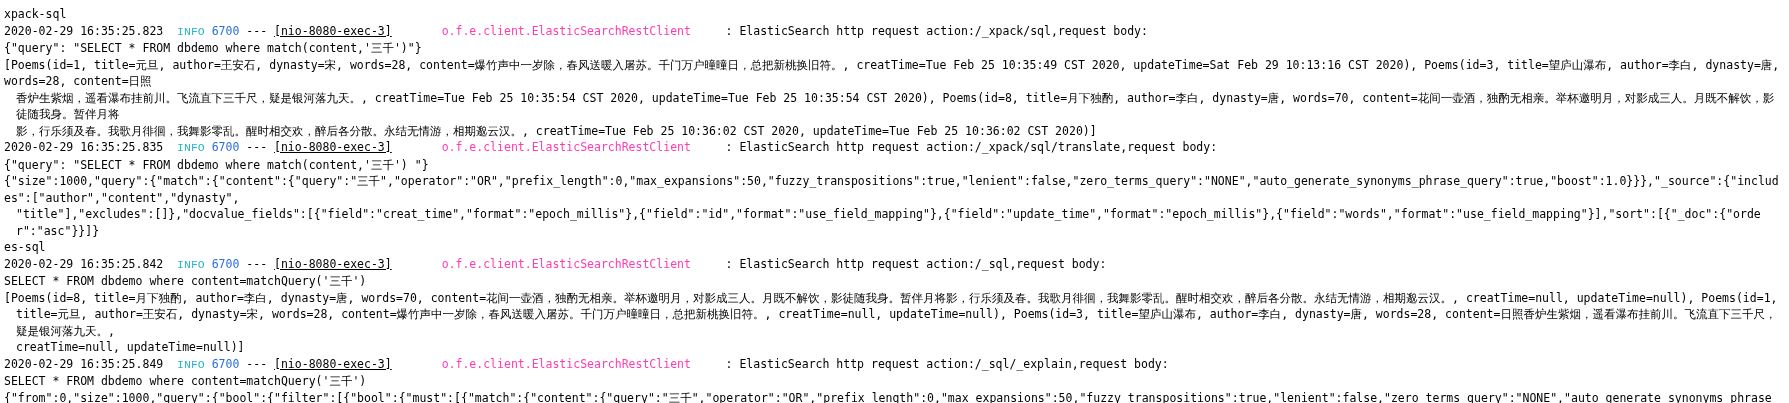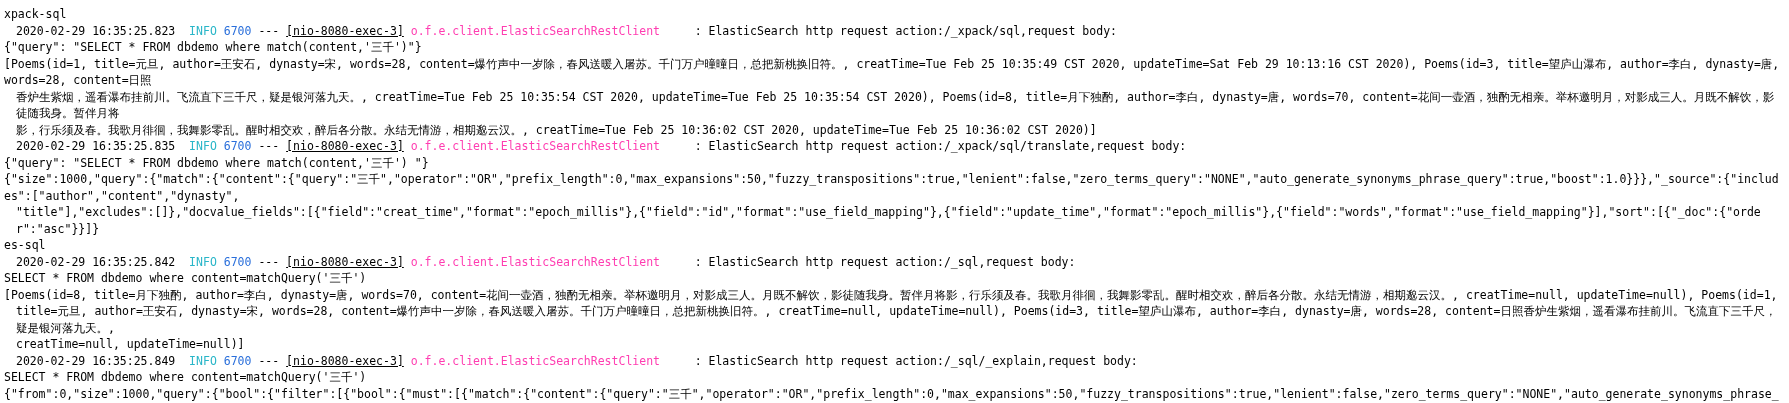--- a/index.html
+++ b/index.html
@@ -22,26 +22,26 @@
   }
   .line {
     white-space: pre-wrap;
     word-break: break-all;
     min-height: 16.5px;
   }
   .log-line {
     white-space: pre-wrap;
     word-break: break-all;
   }
-  .ts { color: #000000; margin-left: 12px; }
-  .lvl-info { color: #29b6c8; }
+  .ts { color: #000000; }
+  .lvl-info { color: #29b6c8; font-family: Liberation Mono, monospace; }
   .pid { color: #2a6fdb; }
   .dashes { color: #000000; }
   .thread { color: #000000; text-decoration: underline; }
-  .logger { color: #ff3db1; }
+  .logger { color: #ff3db1; margin-left: 43px; }
   .msg { color: #000000; }
   .plain { color: #000000; }
   .indent1 { display: block; padding-left: 12px; }
 </style>
 </head>
 <body>
 
 <div id="console"><div class="line plain">xpack-sql</div><div class="line log-line"><span class="ts">2020-02-29 16:35:25.823</span>  <span class="lvl-info">INFO</span> <span class="pid">6700</span> <span class="dashes">---</span> <span class="thread">[nio-8080-exec-3]</span> <span class="logger">o.f.e.client.ElasticSearchRestClient</span>     <span class="msg">:</span> <span class="msg">ElasticSearch http request action:/_xpack/sql,request body:</span></div><div class="line plain">{"query": "SELECT * FROM dbdemo where match(content,'三千')"}</div><div class="line plain">[Poems(id=1, title=元旦, author=王安石, dynasty=宋, words=28, content=爆竹声中一岁除，春风送暖入屠苏。千门万户曈曈日，总把新桃换旧符。, creatTime=Tue Feb 25 10:35:49 CST 2020, updateTime=Sat Feb 29 10:13:16 CST 2020), Poems(id=3, title=望庐山瀑布, author=李白, dynasty=唐, words=28, content=日照</div><div class="line plain indent1">香炉生紫烟，遥看瀑布挂前川。飞流直下三千尺，疑是银河落九天。, creatTime=Tue Feb 25 10:35:54 CST 2020, updateTime=Tue Feb 25 10:35:54 CST 2020), Poems(id=8, title=月下独酌, author=李白, dynasty=唐, words=70, content=花间一壶酒，独酌无相亲。举杯邀明月，对影成三人。月既不解饮，影徒随我身。暂伴月将</div><div class="line plain indent1">影，行乐须及春。我歌月徘徊，我舞影零乱。醒时相交欢，醉后各分散。永结无情游，相期邈云汉。, creatTime=Tue Feb 25 10:36:02 CST 2020, updateTime=Tue Feb 25 10:36:02 CST 2020)]</div><div class="line log-line"><span class="ts">2020-02-29 16:35:25.835</span>  <span class="lvl-info">INFO</span> <span class="pid">6700</span> <span class="dashes">---</span> <span class="thread">[nio-8080-exec-3]</span> <span class="logger">o.f.e.client.ElasticSearchRestClient</span>     <span class="msg">:</span> <span class="msg">ElasticSearch http request action:/_xpack/sql/translate,request body:</span></div><div class="line plain">{"query": "SELECT * FROM dbdemo where match(content,'三千') "}</div><div class="line plain">{"size":1000,"query":{"match":{"content":{"query":"三千","operator":"OR","prefix_length":0,"max_expansions":50,"fuzzy_transpositions":true,"lenient":false,"zero_terms_query":"NONE","auto_generate_synonyms_phrase_query":true,"boost":1.0}}},"_source":{"includes":["author","content","dynasty",</div><div class="line plain indent1">"title"],"excludes":[]},"docvalue_fields":[{"field":"creat_time","format":"epoch_millis"},{"field":"id","format":"use_field_mapping"},{"field":"update_time","format":"epoch_millis"},{"field":"words","format":"use_field_mapping"}],"sort":[{"_doc":{"order":"asc"}}]}</div><div class="line plain">es-sql</div><div class="line log-line"><span class="ts">2020-02-29 16:35:25.842</span>  <span class="lvl-info">INFO</span> <span class="pid">6700</span> <span class="dashes">---</span> <span class="thread">[nio-8080-exec-3]</span> <span class="logger">o.f.e.client.ElasticSearchRestClient</span>     <span class="msg">:</span> <span class="msg">ElasticSearch http request action:/_sql,request body:</span></div><div class="line plain">SELECT * FROM dbdemo where content=matchQuery('三千')</div><div class="line plain">[Poems(id=8, title=月下独酌, author=李白, dynasty=唐, words=70, content=花间一壶酒，独酌无相亲。举杯邀明月，对影成三人。月既不解饮，影徒随我身。暂伴月将影，行乐须及春。我歌月徘徊，我舞影零乱。醒时相交欢，醉后各分散。永结无情游，相期邈云汉。, creatTime=null, updateTime=null), Poems(id=1,</div><div class="line plain indent1">title=元旦, author=王安石, dynasty=宋, words=28, content=爆竹声中一岁除，春风送暖入屠苏。千门万户曈曈日，总把新桃换旧符。, creatTime=null, updateTime=null), Poems(id=3, title=望庐山瀑布, author=李白, dynasty=唐, words=28, content=日照香炉生紫烟，遥看瀑布挂前川。飞流直下三千尺，疑是银河落九天。,</div><div class="line plain indent1">creatTime=null, updateTime=null)]</div><div class="line log-line"><span class="ts">2020-02-29 16:35:25.849</span>  <span class="lvl-info">INFO</span> <span class="pid">6700</span> <span class="dashes">---</span> <span class="thread">[nio-8080-exec-3]</span> <span class="logger">o.f.e.client.ElasticSearchRestClient</span>     <span class="msg">:</span> <span class="msg">ElasticSearch http request action:/_sql/_explain,request body:</span></div><div class="line plain">SELECT * FROM dbdemo where content=matchQuery('三千')</div><div class="line plain">{"from":0,"size":1000,"query":{"bool":{"filter":[{"bool":{"must":[{"match":{"content":{"query":"三千","operator":"OR","prefix_length":0,"max_expansions":50,"fuzzy_transpositions":true,"lenient":false,"zero_terms_query":"NONE","auto_generate_synonyms_phrase_query":true,"boost":1.0}}}],</div></div>
 
 </body></html>

